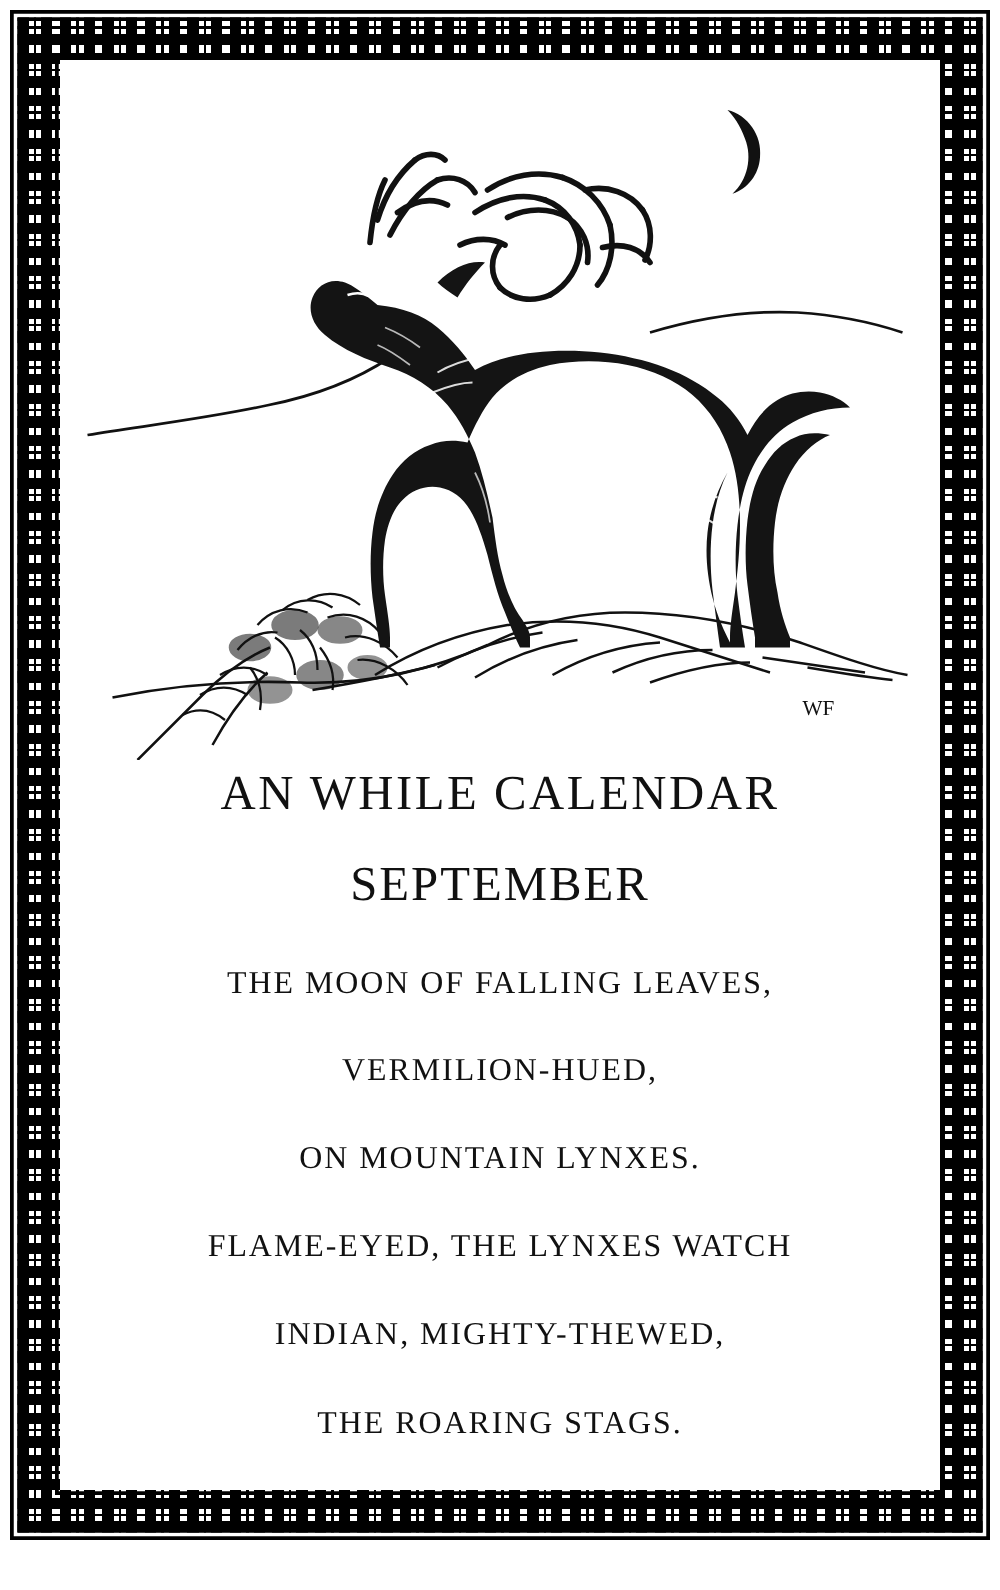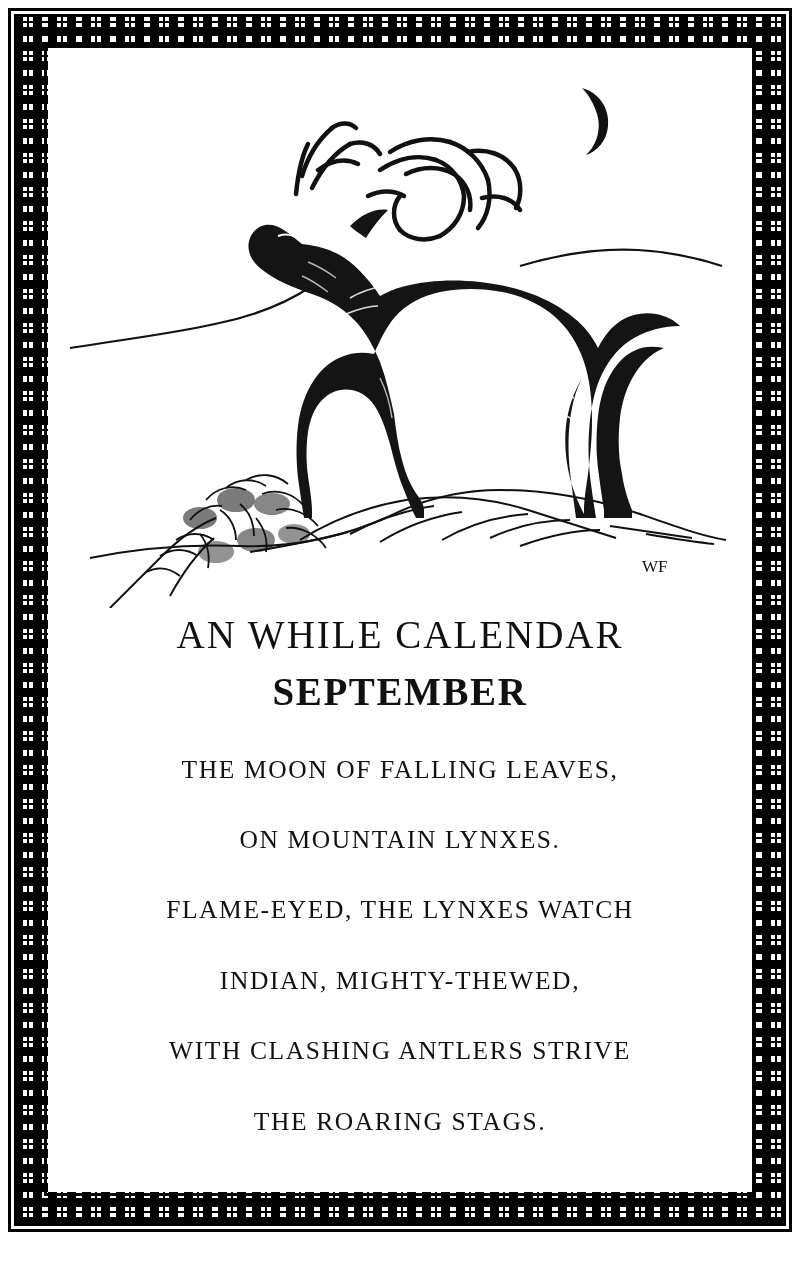--- a/index.html
+++ b/index.html
@@ -124,22 +124,22 @@
   .title {
     font-size: 39px;
     letter-spacing: 2.0px;
     margin: 6px 0 0 0;
     font-weight: 400;
     line-height: 1.1;
   }
   .month {
     font-size: 39px;
     letter-spacing: 1.6px;
-    margin: 14px 0 0 0;
-    font-weight: 700;
+    margin: 30px 0 0 0;
+    font-weight: 400;
     line-height: 1.1;
   }
 
   .poem {
     margin: 34px 0 0 0;
     font-size: 25.5px;
     letter-spacing: 1.6px;
     line-height: 1.70;
     font-weight: 400;
   }
@@ -343,22 +343,22 @@
         <text class="sig" x="592" y="524" font-size="17" font-family="Liberation Serif, serif" fill="#111">WF</text>
       </svg>
     </div>
 
     <div class="caption-block">
       <div class="title">AN WHILE CALENDAR</div>
       <div class="month">SEPTEMBER</div>
 
       <div class="poem">
         <span class="line">THE MOON OF FALLING LEAVES,</span>
+        <span class="line">VERMILION-HUED,</span>
         <span class="line">ON MOUNTAIN LYNXES.</span>
         <span class="line">FLAME-EYED, THE LYNXES WATCH</span>
         <span class="line">INDIAN, MIGHTY-THEWED,</span>
-        <span class="line">WITH CLASHING ANTLERS STRIVE</span>
         <span class="line">THE ROARING STAGS.</span>
       </div>
     </div>
 
   </div>
 </div>
 
 </body></html>

